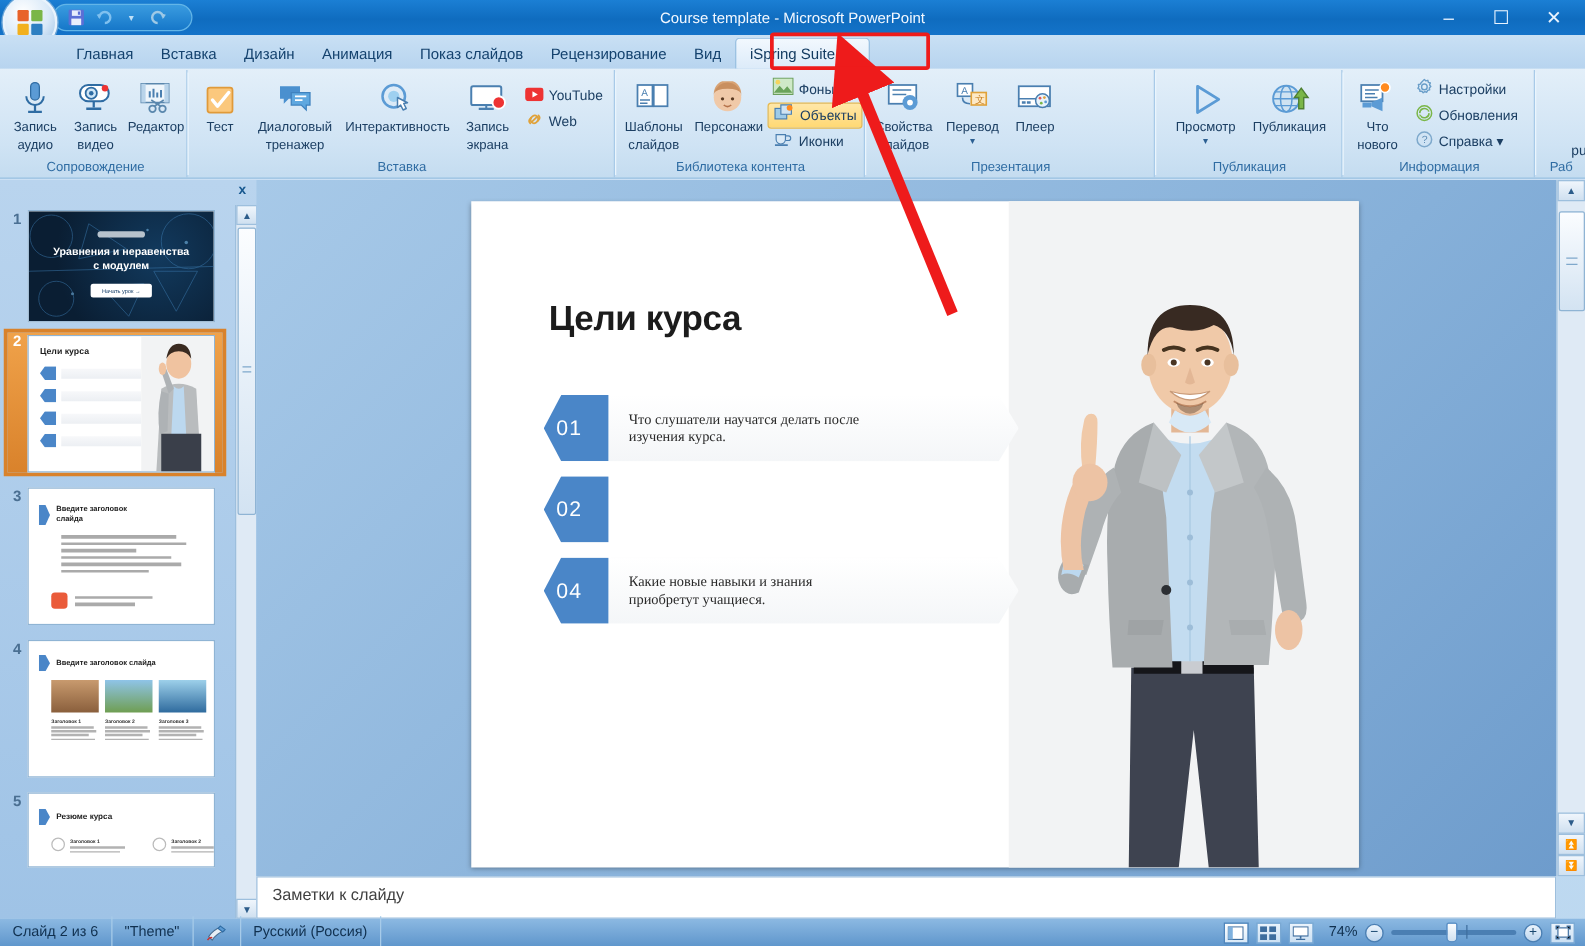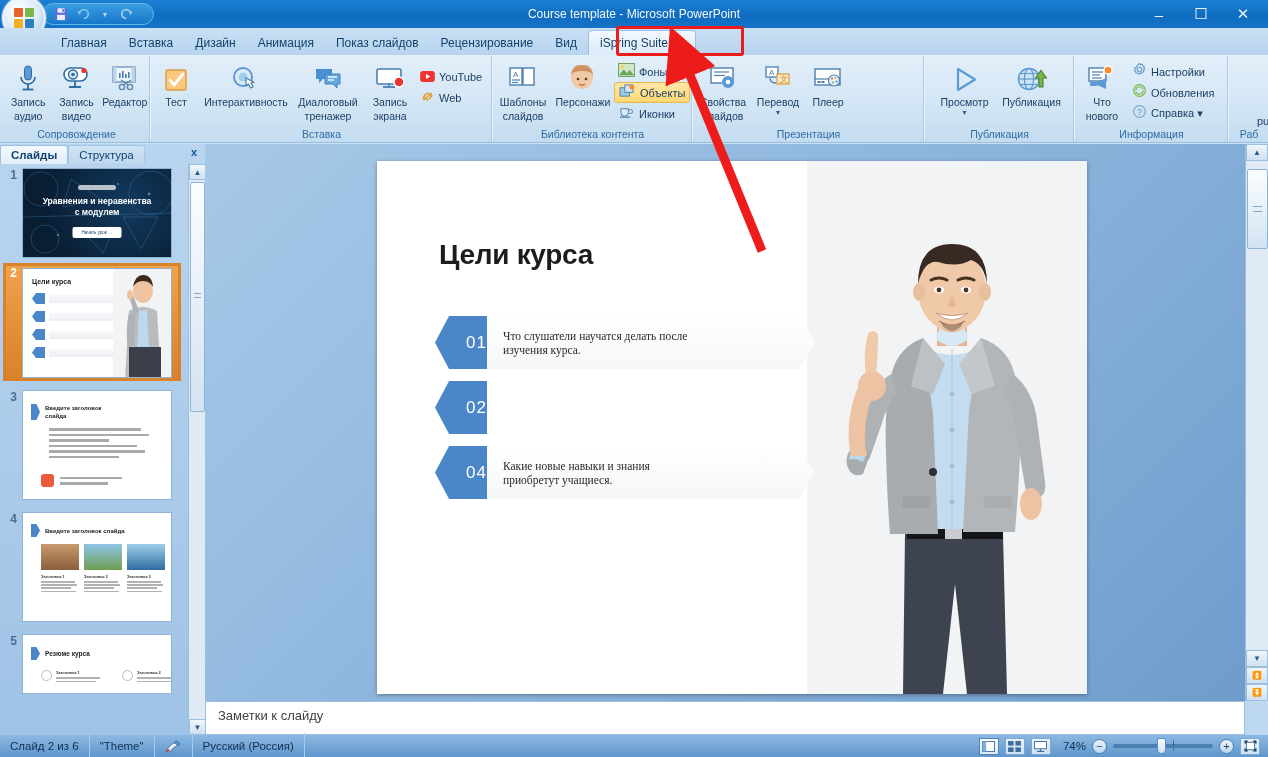--- a/index.html
+++ b/index.html
@@ -140,21 +140,21 @@
     background: #fff; box-shadow: 0 1px 4px rgba(0,0,0,.35);
   }
   .slide-right { position: absolute; right: 0; top: 0; width: 280px; height: 533px; background: #f2f3f4; }
   .slide-title { position: absolute; left: 62px; top: 78px; font-size: 28px; font-weight: bold; color: #1c1c1c;
                  letter-spacing: -.3px; }
   .goals { position: absolute; left: 58px; top: 155px; width: 380px; }
   .goal { position: relative; height: 53px; margin-bottom: 12px; }
   .goal .chev {
     position: absolute; left: 0; top: 0; width: 52px; height: 53px; background: #4a86c8;
     clip-path: polygon(0 50%, 14px 0, 100% 0, 100% 100%, 14px 100%);
-    display: flex; align-items: center; justify-content: flex-end;
+    display: flex; align-items: center; justify-content: flex-start;
   }
   .goal .num { font-size: 17px; color: #fff; letter-spacing: 1px; padding-left: 10px; }
   .goal .body {
     position: absolute; left: 52px; top: 0; right: 0; height: 53px;
     background: linear-gradient(#ffffff,#f4f6f8);
     clip-path: polygon(0 0, calc(100% - 16px) 0, 100% 50%, calc(100% - 16px) 100%, 0 100%);
     box-shadow: 0 1px 2px rgba(0,0,0,.12);
     display: flex; align-items: center;
   }
   .goal .txt { font-family: "Liberation Serif", serif; font-size: 11.5px; color: #2a2a2a; line-height: 14px;
@@ -318,43 +318,43 @@
       <div class="rg-items">
         <div class="bigbtn" style="width:48px;">
           <span class="ico">
             <svg width="30" height="30" viewBox="0 0 30 30">
                 <rect x="5" y="5" width="20" height="20" rx="2" fill="#fbc87d" stroke="#e09a3a" stroke-width="1.4"></rect>
                 <path d="M9 15 l4 5 l9 -11" stroke="#fff" stroke-width="2.8" fill="none" stroke-linecap="round" stroke-linejoin="round"></path>
               </svg>
           </span>
           <span class="lbl">Тест</span>
         </div>
-        <div class="bigbtn" style="width:92px;">
-          <span class="ico">
-            <svg width="32" height="30" viewBox="0 0 32 30">
-                <circle cx="13" cy="12" r="9" fill="none" stroke="#5b9bd5" stroke-width="2"></circle>
-                <circle cx="13" cy="12" r="4.5" fill="#9ed0f0"></circle>
-                <path d="M16 13 l0 8 l2.5 -2 l2 4 l2.5 -1.2 l-2 -4 l3 -0.6 Z" fill="#fff" stroke="#4a7fb0" stroke-width="1.2" stroke-linejoin="round"></path>
-              </svg>
-          </span>
-          <span class="lbl">Интерактивность</span>
-        </div>
         <div class="bigbtn" style="width:72px;">
           <span class="ico">
             <svg width="32" height="30" viewBox="0 0 32 30">
                 <path d="M4 4 h16 v10 h-9 l-4 4 v-4 h-3 z" fill="#4a90cf"></path>
                 <path d="M13 9 h15 v10 h-3 v4 l-4 -4 h-8 z" fill="#5fa8e0" stroke="#3f82bf" stroke-width="1"></path>
                 <g stroke="#fff" stroke-width="1.4">
                   <line x1="16" y1="12" x2="25" y2="12"></line>
                   <line x1="16" y1="15" x2="22" y2="15"></line>
                 </g>
               </svg>
           </span>
           <span class="lbl">Диалоговый</span>
           <span class="lbl">тренажер</span>
+        </div>
+        <div class="bigbtn" style="width:92px;">
+          <span class="ico">
+            <svg width="32" height="30" viewBox="0 0 32 30">
+                <circle cx="13" cy="12" r="9" fill="none" stroke="#5b9bd5" stroke-width="2"></circle>
+                <circle cx="13" cy="12" r="4.5" fill="#9ed0f0"></circle>
+                <path d="M16 13 l0 8 l2.5 -2 l2 4 l2.5 -1.2 l-2 -4 l3 -0.6 Z" fill="#fff" stroke="#4a7fb0" stroke-width="1.2" stroke-linejoin="round"></path>
+              </svg>
+          </span>
+          <span class="lbl">Интерактивность</span>
         </div>
         <div class="bigbtn" style="width:52px;">
           <span class="ico">
             <svg width="32" height="30" viewBox="0 0 32 30">
                 <rect x="3" y="4" width="24" height="15" rx="1.5" fill="#fff" stroke="#4a7fb0" stroke-width="1.6"></rect>
                 <line x1="9" y1="22" x2="21" y2="22" stroke="#4a7fb0" stroke-width="1.8"></line>
                 <line x1="15" y1="19" x2="15" y2="22" stroke="#4a7fb0" stroke-width="1.6"></line>
                 <circle cx="25" cy="17" r="5" fill="#e33" stroke="#fff" stroke-width="1.5"></circle>
               </svg>
           </span>
@@ -590,24 +590,20 @@
       <div class="rg-items" style="align-items:flex-end;padding-left:26px;">
         <div class="bigbtn" style="width:38px;">
           <span class="lbl" style="font-size:11px;">pum</span>
         </div>
       </div>
       <div class="rg-label">Раб</div>
     </div>
   </div>
 
   <div class="leftpanel">
-    <div class="lp-tabs">
-      <div class="lp-tab active">Слайды</div>
-      <div class="lp-tab inactive">Структура</div>
-    </div>
     <div class="lp-close">x</div>
 
     <div class="lp-list">
 
       <div class="thumbrow">
         <div class="thumbnum">1</div>
         <div class="thumbbox" style="height:90px;">
           <div style="position:absolute;inset:0;background:radial-gradient(circle at 70% 40%, #123a5e, #0a1e33 70%);overflow:hidden;">
             <svg width="154" height="90" viewBox="0 0 154 90" style="position:absolute;inset:0;opacity:.55">
               <g stroke="#3f7fb5" fill="none" stroke-width=".7">

